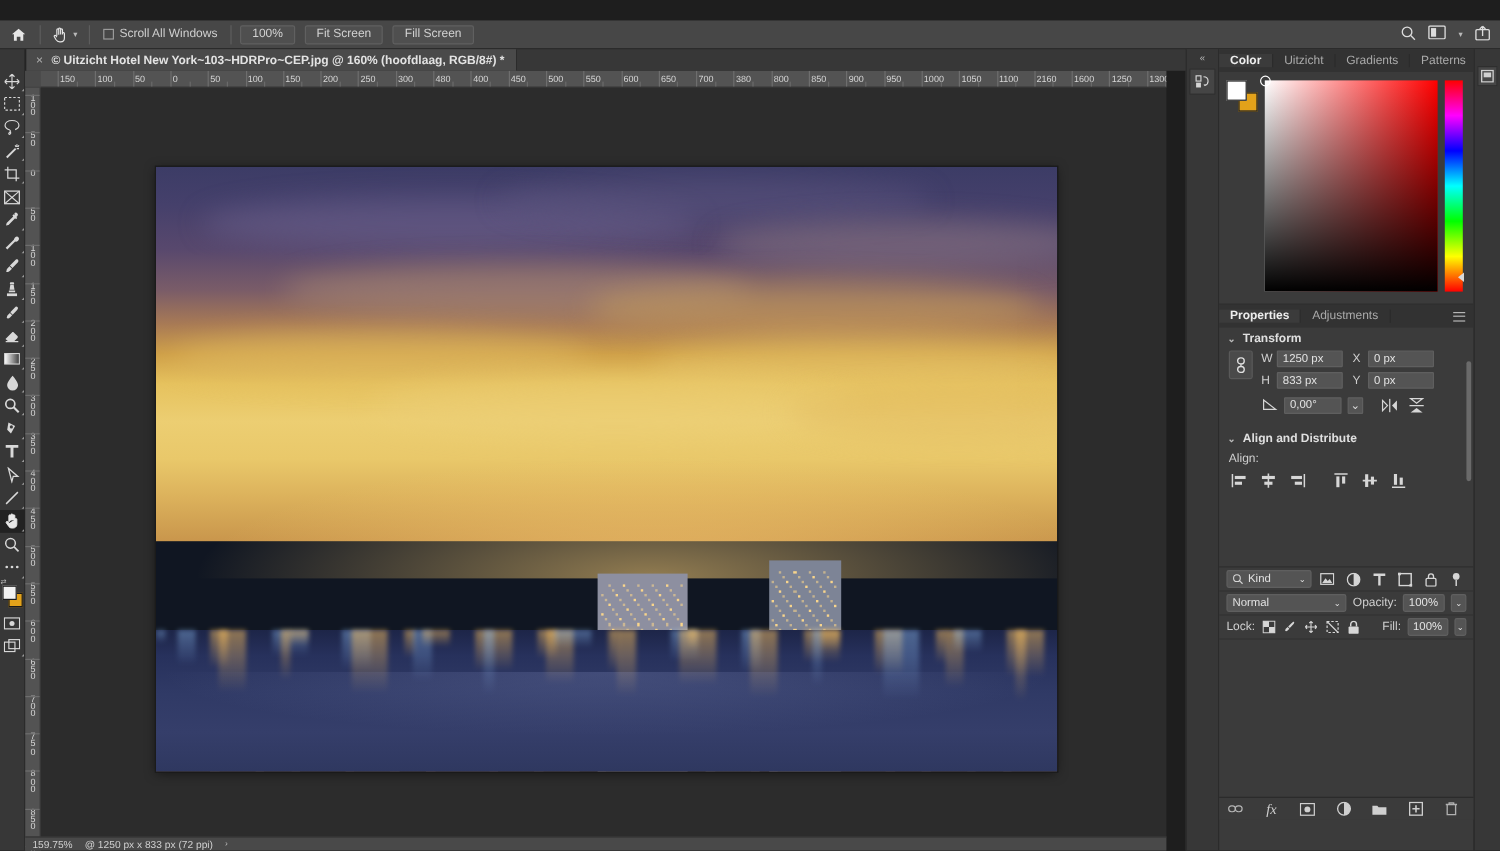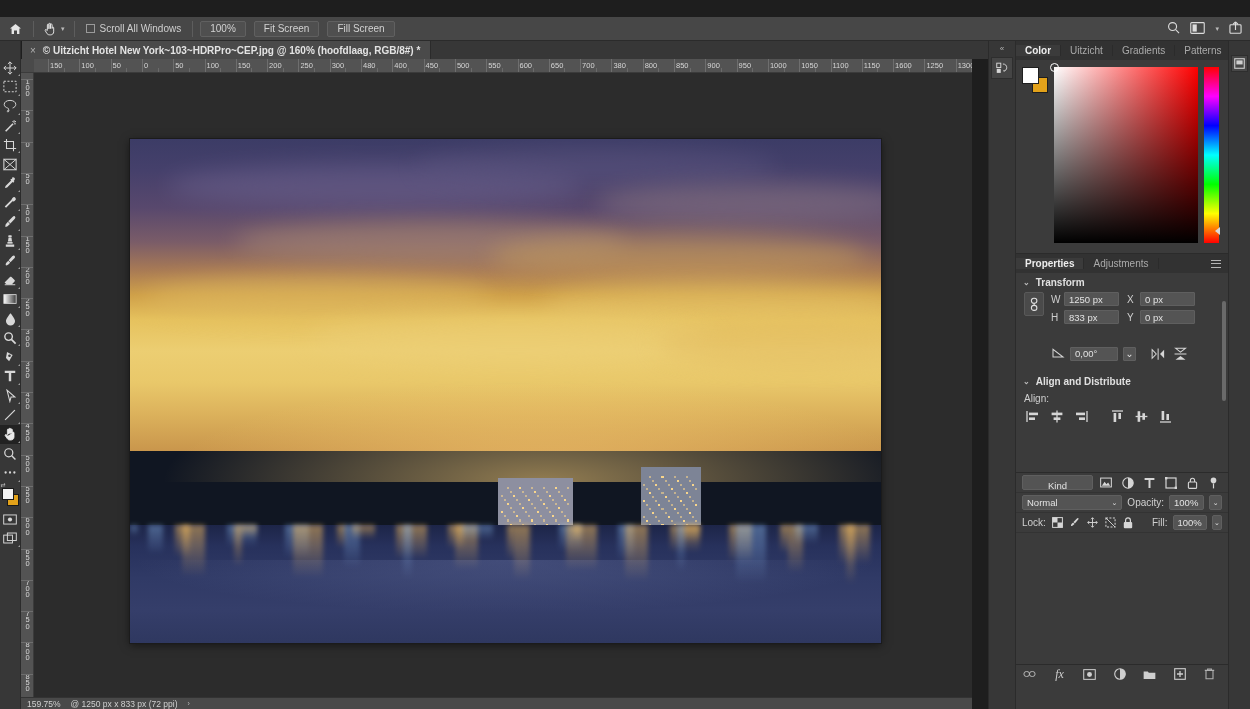--- a/index.html
+++ b/index.html
@@ -497,21 +497,21 @@
       <div class="rtick" style="left: 684.3px;">900</div>
       <div class="rminor" style="left: 699.95px;"></div>
       <div class="rtick" style="left: 715.6px;">950</div>
       <div class="rminor" style="left: 731.25px;"></div>
       <div class="rtick" style="left: 746.9px;">1000</div>
       <div class="rminor" style="left: 762.55px;"></div>
       <div class="rtick" style="left: 778.2px;">1050</div>
       <div class="rminor" style="left: 793.85px;"></div>
       <div class="rtick" style="left: 809.5px;">1100</div>
       <div class="rminor" style="left: 825.15px;"></div>
-      <div class="rtick" style="left: 840.8px;">1150</div>
+      <div class="rtick" style="left: 840.8px;">2160</div>
       <div class="rminor" style="left: 856.45px;"></div>
       <div class="rtick" style="left: 872.1px;">1600</div>
       <div class="rminor" style="left: 887.75px;"></div>
       <div class="rtick" style="left: 903.4px;">1250</div>
       <div class="rminor" style="left: 919.05px;"></div>
       <div class="rtick" style="left: 934.7px;">1300</div>
       <div class="rminor" style="left: 950.35px;"></div>
     </div>
   <div class="ruler-v">
       <div class="vtick" style="top: 6px;">
@@ -2149,21 +2149,21 @@
           </div>
           <div style="display:flex;align-items:center;gap:4px;">
             <span class="lbl" style="width:9px;">H</span>
             <span class="field" style="width:55px;">833 px</span>
             <span class="lbl" style="width:9px;margin-left:4px;">Y</span>
             <span class="field" style="width:55px;">0 px</span>
           </div>
         </div>
       </div>
 
-      <div style="display:flex;align-items:center;gap:5px;padding:6px 8px 0 36px;margin-top:16px;">
+      <div style="display:flex;align-items:center;gap:5px;padding:6px 8px 0 36px;">
         <span>
           <svg width="13" height="11" viewBox="0 0 14 12">
               <path d="M1 11 12 11 1 2.5z" fill="none" stroke="#d6d6d6" stroke-width="1.1"></path>
             </svg>
         </span>
         <span class="field" style="width:48px;">0,00°</span>
         <span class="field" style="width:13px;justify-content:center;padding:0;">⌄</span>
         <span class="iconbtn" style="margin-left:9px;">
           <svg width="15" height="12" viewBox="0 0 16 12">
               <path d="M1.2 1.4 5.6 6 1.2 10.6z" fill="none" stroke="#d6d6d6" stroke-width="1.1"></path>
@@ -2230,21 +2230,21 @@
               <rect x="7.4" y="4" width="2.6" height="6" fill="#d6d6d6"></rect>
             </svg>
           </span>
       </div>
       <div class="pscroll" style="top:47px;height:100px;"></div>
     </div>
 
     <div class="panel" style="height:210px;position:relative;border-bottom:none;">
 
       <div class="lrow">
-        <span class="selbox" style="width:73px;flex-direction:column;">
+        <span class="selbox" style="width:73px;">
           <svg width="9" height="9" viewBox="0 0 10 10">
               <circle cx="4.2" cy="4.2" r="3.1" fill="none" stroke="#d6d6d6" stroke-width="1"></circle>
               <path d="M6.5 6.5 9.4 9.4" stroke="#d6d6d6" stroke-width="1"></path>
             </svg>
           <span>Kind</span>
           <span style="margin-left:auto;font-size:7px;">⌄</span>
         </span>
         <span class="iconbtn">
             <svg width="12" height="11" viewBox="0 0 13 11">
               <rect x=".7" y=".7" width="11.6" height="9.6" fill="none" stroke="#d6d6d6" stroke-width="1.1"></rect>

